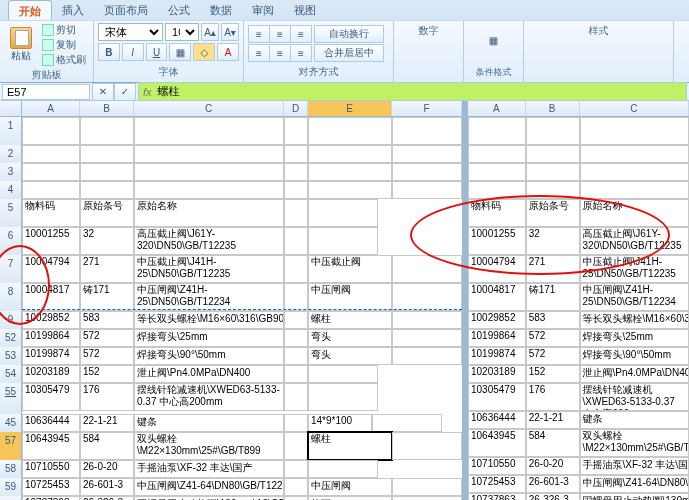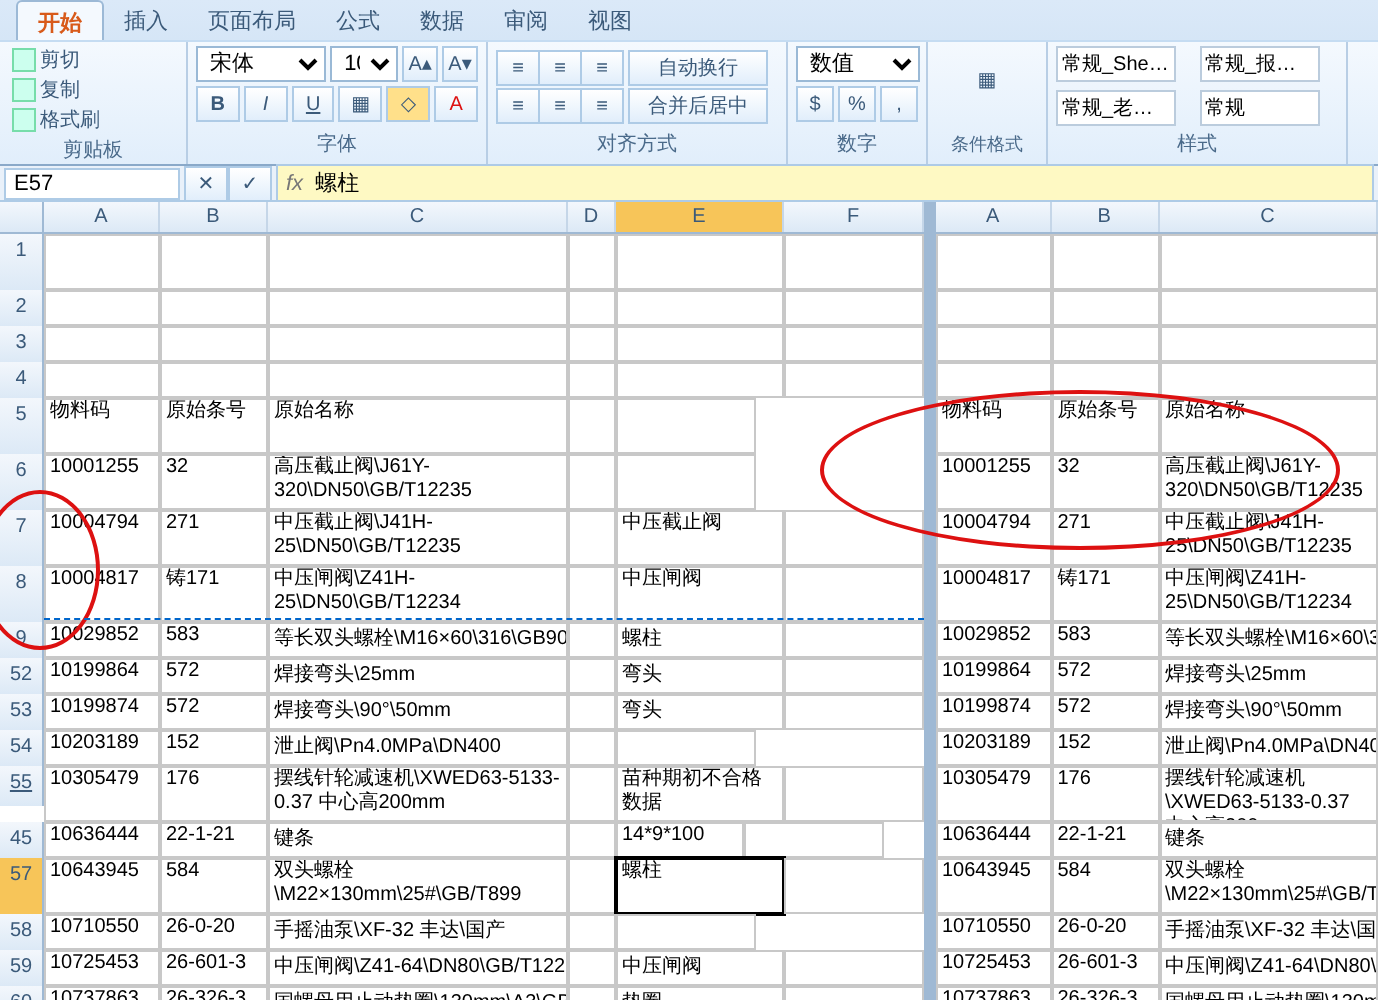--- a/index.html
+++ b/index.html
@@ -18,21 +18,21 @@
 .small-btns{display:flex;flex-direction:column;gap:1px;font-size:10px;color:#3b5a7a}
 .sb{display:flex;align-items:center;gap:2px;padding:0 2px}
 .sb .ic{width:12px;height:12px;border:1px solid #7da;background:#cfe}
 .font-row{display:flex;gap:2px;align-items:center}
 .font-sel{height:18px;font-size:11px;border:1px solid #9ab9d6;background:#fff;padding:0 2px}
 .tiny{width:22px;height:18px;border:1px solid #aecbe6;background:linear-gradient(#fff,#e1eefb);font-size:10px;display:flex;align-items:center;justify-content:center;color:#3b5a7a}
 .align-grid{display:grid;grid-template-columns:repeat(3,20px);grid-template-rows:repeat(2,18px);gap:1px}
 .style-item{width:60px;height:18px;border:1px solid #bcd;background:#fff;font-size:10px;display:flex;align-items:center;padding:0 2px;overflow:hidden;white-space:nowrap}
 .fbar{display:flex;height:18px;background:#e9f1fa;border-bottom:1px solid #aecbe6;align-items:center;font-size:11px}
 .namebox{width:88px;border:1px solid #aecbe6;background:#fff;padding:1px 4px;margin:0 2px}
-.fxbar{flex:1;border:1px solid #aecbe6;background:#fef9c3;padding:1px 4px;margin:0 2px;display:flex;align-items:center;gap:6px}
+.fxbar{flex:1;border:1px solid #aecbe6;background:#bef264;padding:1px 4px;margin:0 2px;display:flex;align-items:center;gap:6px}
 .fx{font-style:italic;color:#777}
 .sheet-wrap{position:relative;background:#fff;height:400px;overflow:hidden}
 .colhdr{display:flex;position:sticky;top:0;background:linear-gradient(#f3f7fc,#dce9f6);height:16px;border-bottom:1px solid #9fb9d4}
 .ch{border-right:1px solid #c5d6e8;text-align:center;font-size:10px;color:#3b5a7a;line-height:16px}
 .ch.sel{background:#f7c559}
 .rowhdr{width:22px;background:linear-gradient(#f3f7fc,#dce9f6);border-right:1px solid #9fb9d4;text-align:center;font-size:10px;color:#3b5a7a;line-height:18px}
 .rowhdr.sel{background:#f7c559}
 .corner{width:22px;height:16px;background:linear-gradient(#f3f7fc,#dce9f6);border-right:1px solid #9fb9d4;border-bottom:1px solid #9fb9d4}
 .split{width:6px;background:#9fb9d4}
 .panes{display:flex}
@@ -53,20 +53,24 @@
     <div class="tab">插入</div>
     <div class="tab">页面布局</div>
     <div class="tab">公式</div>
     <div class="tab">数据</div>
     <div class="tab">审阅</div>
     <div class="tab">视图</div>
   </div>
   <div class="ribbon-body">
     <div class="rgroup" style="width:94px">
       <div class="rgroup-ctrls">
+        <div class="btn-lg">
+          <div class="icon-paste"></div>
+          <span>粘贴</span>
+        </div>
         <div class="small-btns">
           <div class="sb">
               <span class="ic"></span>
               <span>剪切</span>
             </div>
           <div class="sb">
               <span class="ic"></span>
               <span>复制</span>
             </div>
           <div class="sb">
@@ -117,43 +121,29 @@
               <span>自动换行</span>
             </div>
           <div class="tiny" style="width:70px">
               <span>合并后居中</span>
             </div>
         </div>
       </div>
       <div class="rgroup-label">对齐方式</div>
     </div>
     <div class="rgroup" style="width:70px">
-      <div style="flex:1">
-        <select class="font-sel" style="width:62px"><option>数值</option></select>
-        <div class="font-row" style="margin-top:2px">
-          <div class="tiny">$</div>
-          <div class="tiny">%</div>
-          <div class="tiny">,</div>
-        </div>
-      </div>
       <div class="rgroup-label">数字</div>
     </div>
     <div class="rgroup" style="width:60px">
       <div class="rgroup-ctrls" style="flex-direction:column;gap:0">
         <div class="btn-lg" style="width:26px;height:34px">▦</div>
       </div>
       <div class="rgroup-label" style="font-size:9px">条件格式</div>
     </div>
     <div class="rgroup" style="width:150px">
-      <div style="display:grid;grid-template-columns:1fr 1fr;gap:2px;flex:1">
-        <div class="style-item">常规_She…</div>
-        <div class="style-item">常规_报…</div>
-        <div class="style-item">常规_老…</div>
-        <div class="style-item">常规</div>
-      </div>
       <div class="rgroup-label">样式</div>
     </div>
   </div>
 </div>
 
 <div class="fbar">
   <div class="namebox">E57</div>
   <div class="tiny">✕</div>
   <div class="tiny">✓</div>
   <div class="fxbar">
@@ -275,26 +265,25 @@
           </div>
           <div class="row">
             <div class="rowhdr">54</div>
             <div class="cell" style="width: 58px;">10203189</div>
             <div class="cell" style="width: 54px;">152</div>
             <div class="cell" style="width: 150px;">泄止阀\Pn4.0MPa\DN400</div>
             <div class="cell" style="width: 24px;"></div>
             <div class="cell" style="width: 70px;"></div>
           </div>
           <div class="row">
-            <div class="rowhdr" style="height: 20px; text-decoration: underline;">55</div>
+            <div class="rowhdr" style="height: 31px; text-decoration: underline;">55</div>
             <div class="cell tall" style="width: 58px; height: 28px;">10305479</div>
             <div class="cell tall" style="width: 54px; height: 28px;">176</div>
             <div class="cell tall" style="width: 150px; height: 28px;">摆线针轮减速机\XWED63-5133-0.37 中心高200mm</div>
             <div class="cell tall" style="width: 24px; height: 28px;"></div>
-            <div class="cell tall" style="width: 84px; height: 28px;">苗种期初不合格数据</div>
             <div class="cell tall" style="width: 70px; height: 28px;"></div>
           </div>
           <div class="row">
             <div class="rowhdr">45</div>
             <div class="cell" style="width: 58px;">10636444</div>
             <div class="cell" style="width: 54px;">22-1-21</div>
             <div class="cell" style="width: 150px;">键条</div>
             <div class="cell" style="width: 24px;"></div>
             <div class="cell" style="width: 64px;">14*9*100</div>
             <div class="cell" style="width: 70px;"></div>

